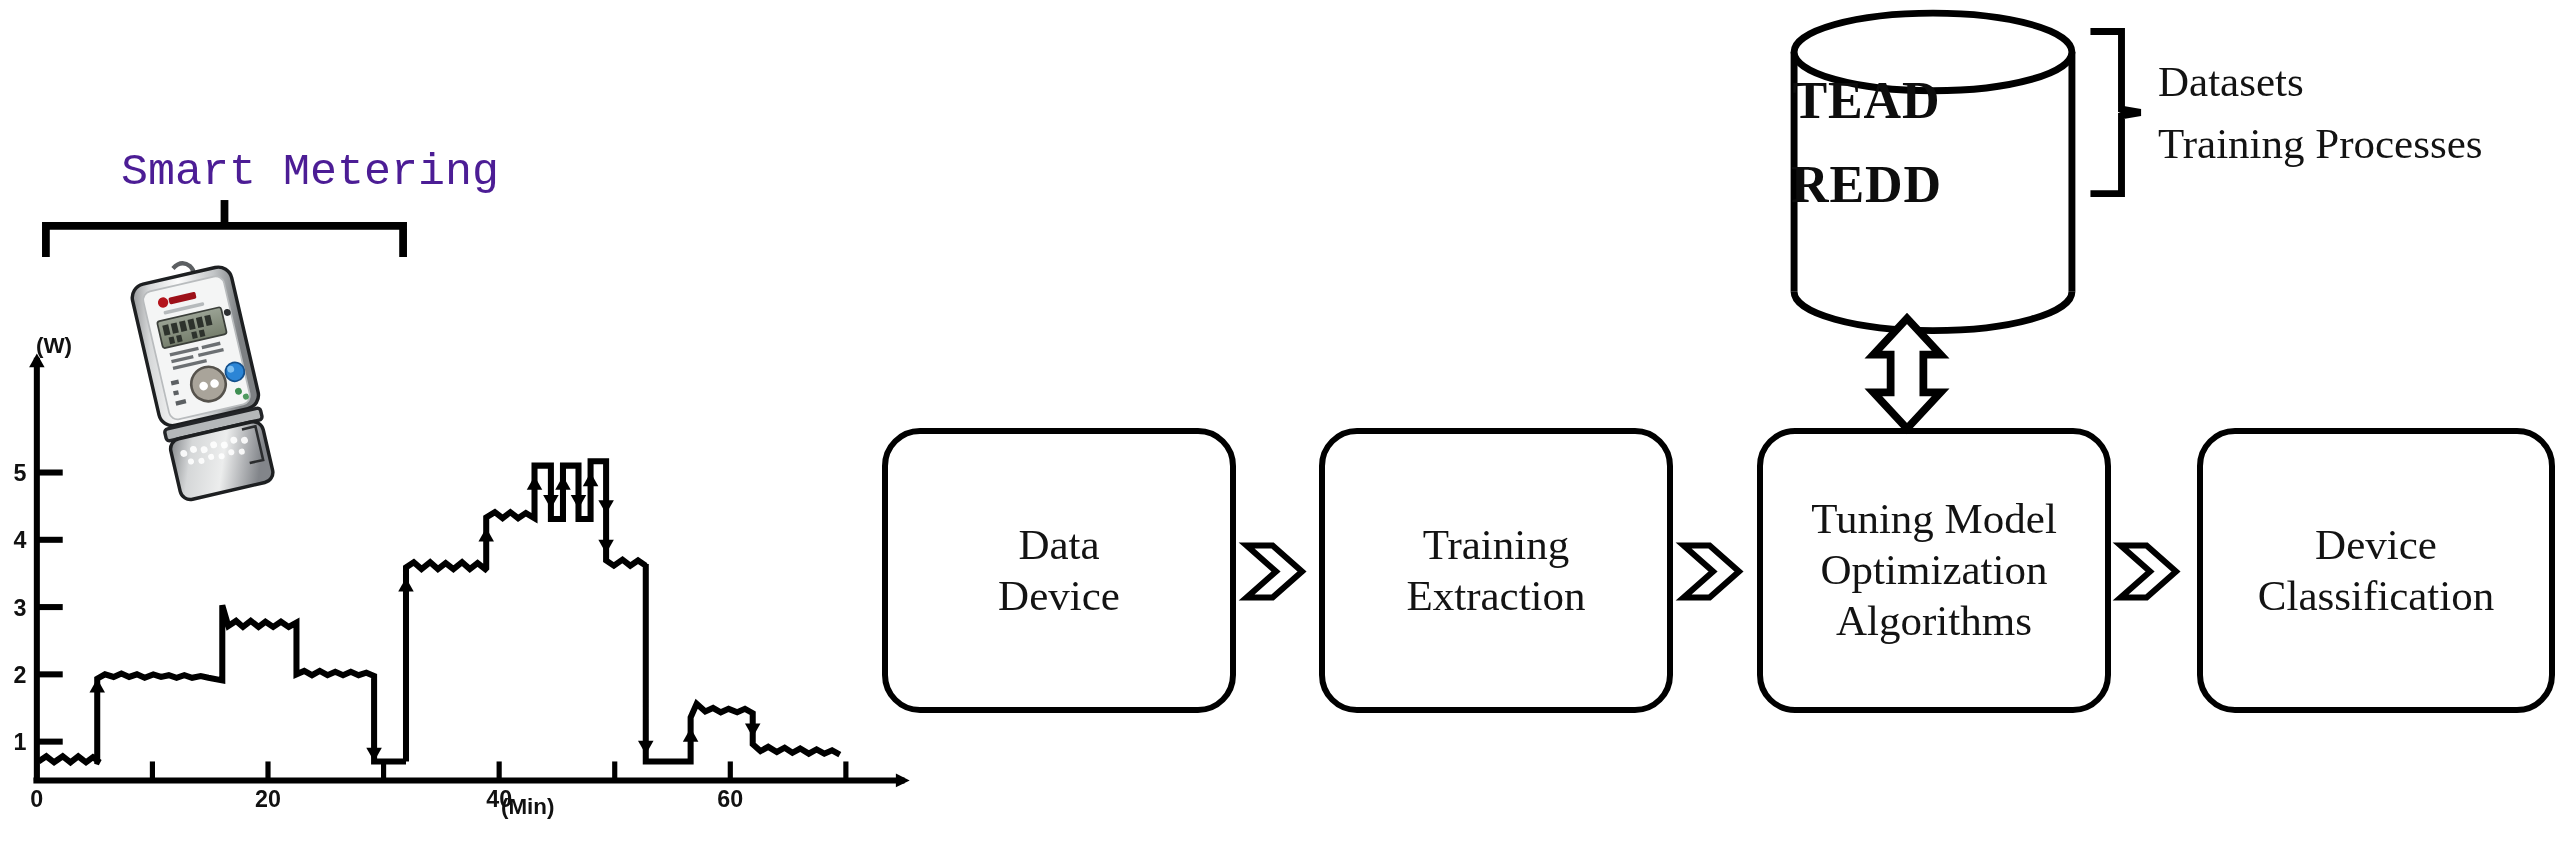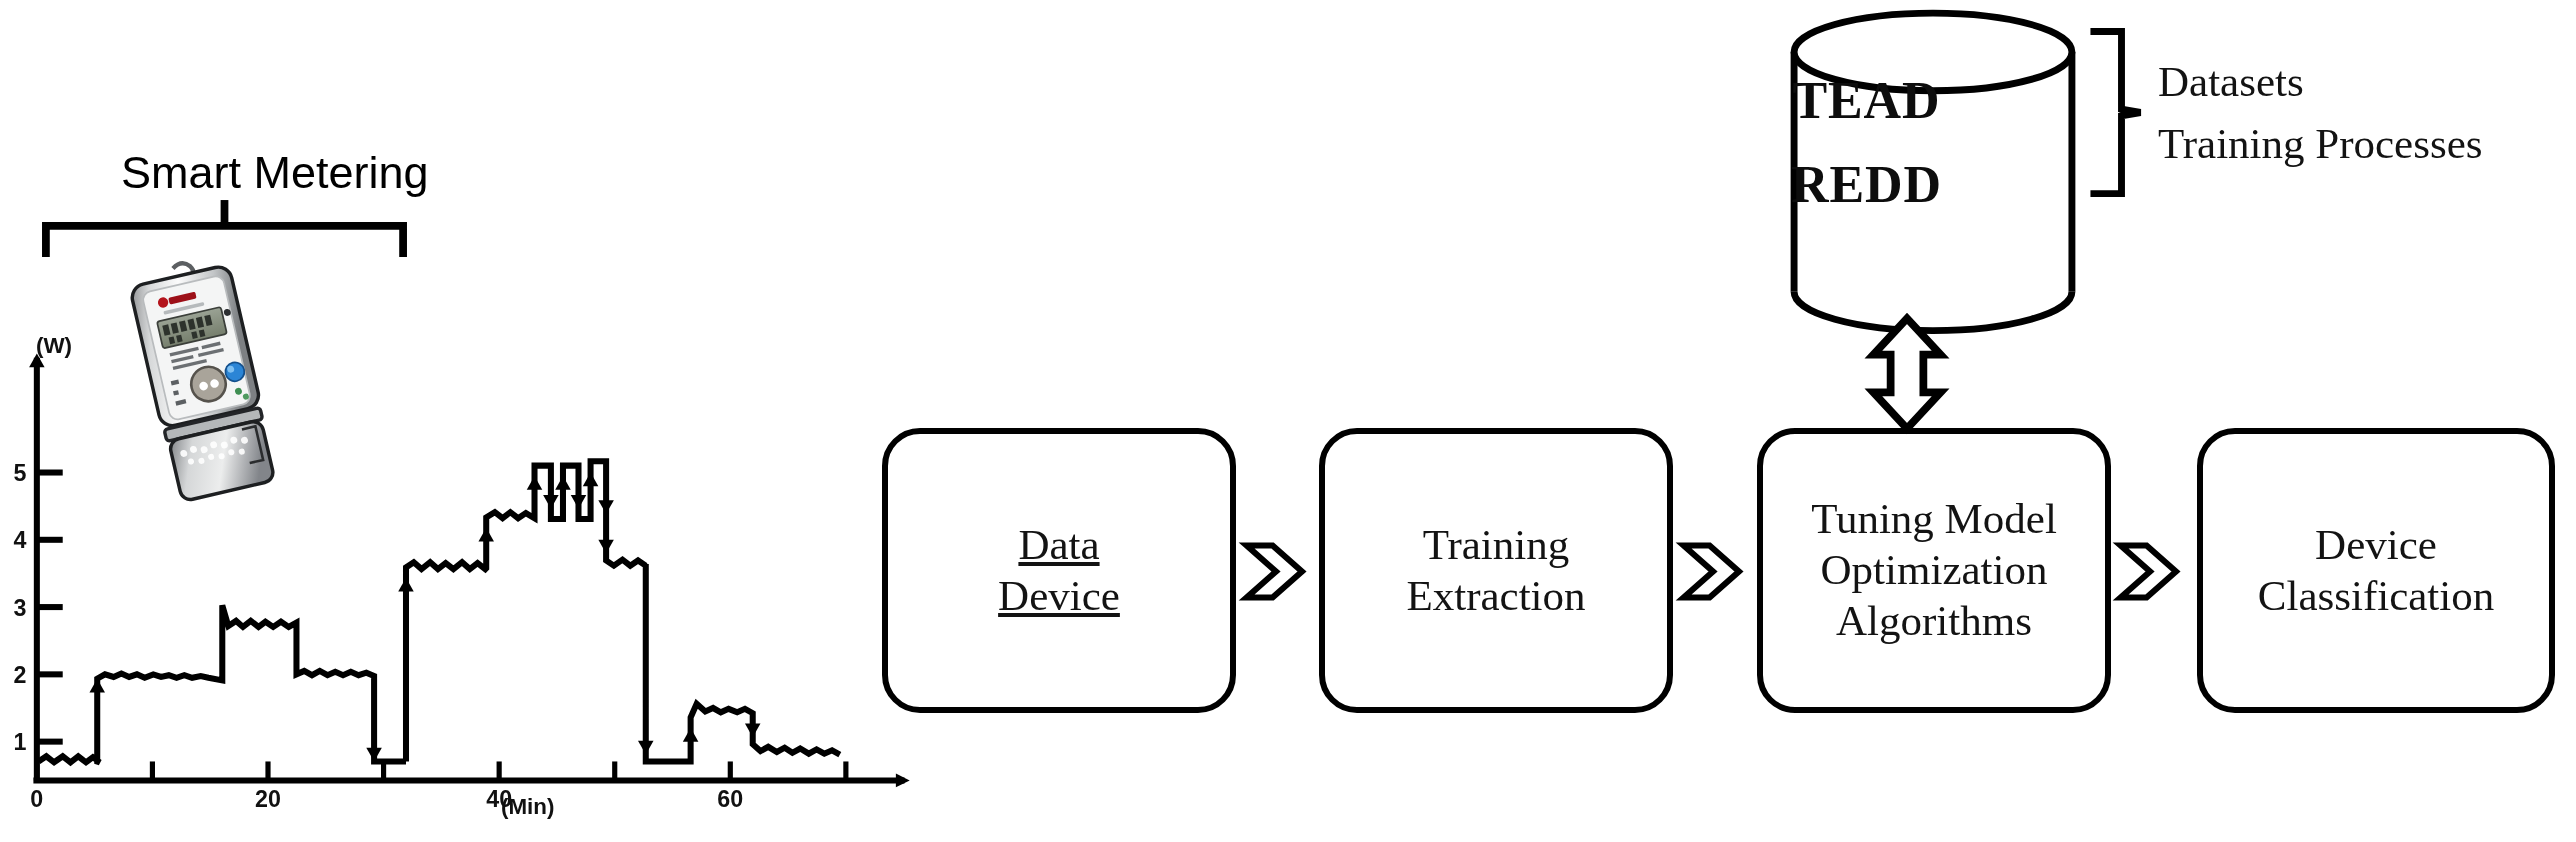--- a/index.html
+++ b/index.html
@@ -18,22 +18,22 @@
     overflow: hidden;
   }
 
   
   #smart-metering-title {
     position: absolute;
     left: 121px;
     top: 147px;
     width: 363px;
     font-size: 45px;
-    color: #000000;
-    font-family: Liberation Sans, sans-serif;
+    color: #4c1d95;
+    font-family: Liberation Mono, monospace;
     white-space: nowrap;
   }
   #smart-metering-bracket {
     position: absolute;
     left: 39px;
     top: 212px;
     width: 371px;
     height: 52px;
   }
 
@@ -73,21 +73,21 @@
     align-items: center;
     justify-content: center;
     text-align: center;
     font-family: "Liberation Serif", serif;
     font-size: 43px;
     line-height: 1.18;
     color: #131313;
     top: 428px;
     height: 285px;
   }
-  #box-data-logging      { left: 882px; width: 354px; text-decoration: underline; }
+  #box-data-logging      { left: 882px; width: 354px; }
   #box-feature-extraction{ left: 1319px; width: 354px; }
   #box-tuning-model      { left: 1757px; width: 354px; }
   #box-device-classification { left: 2197px; width: 358px; }
 
   .chevron-arrow {
     position: absolute;
     top: 530px;
     width: 83px;
     height: 83px;
   }

